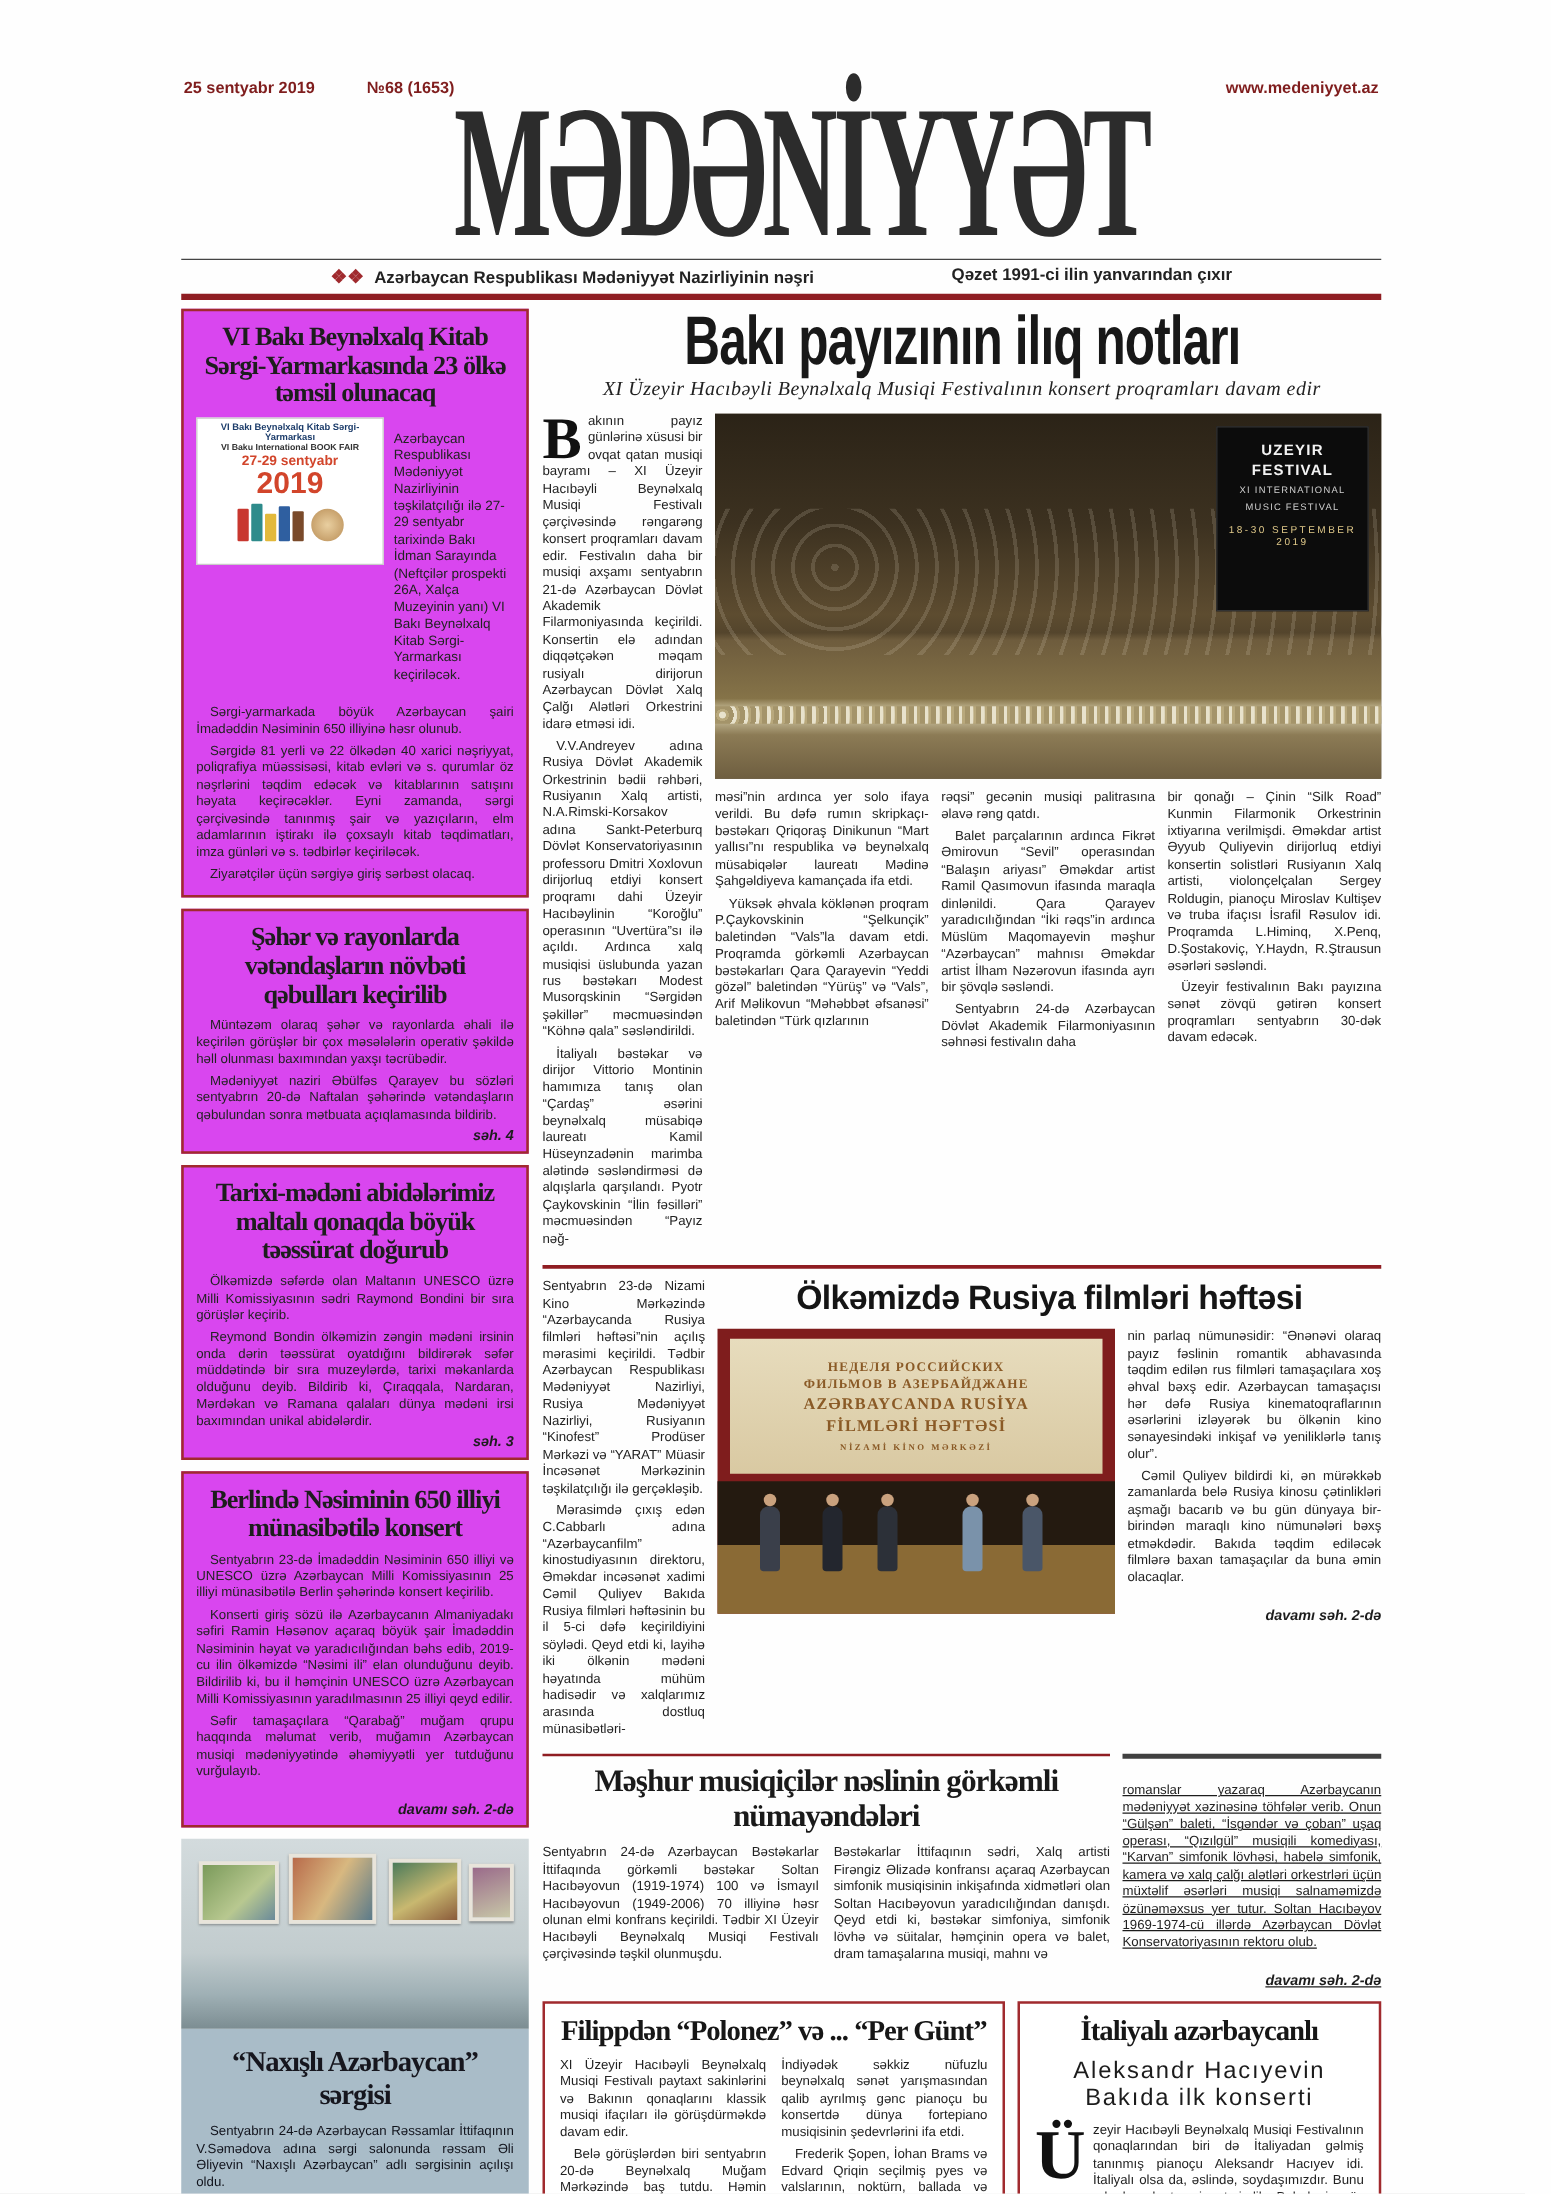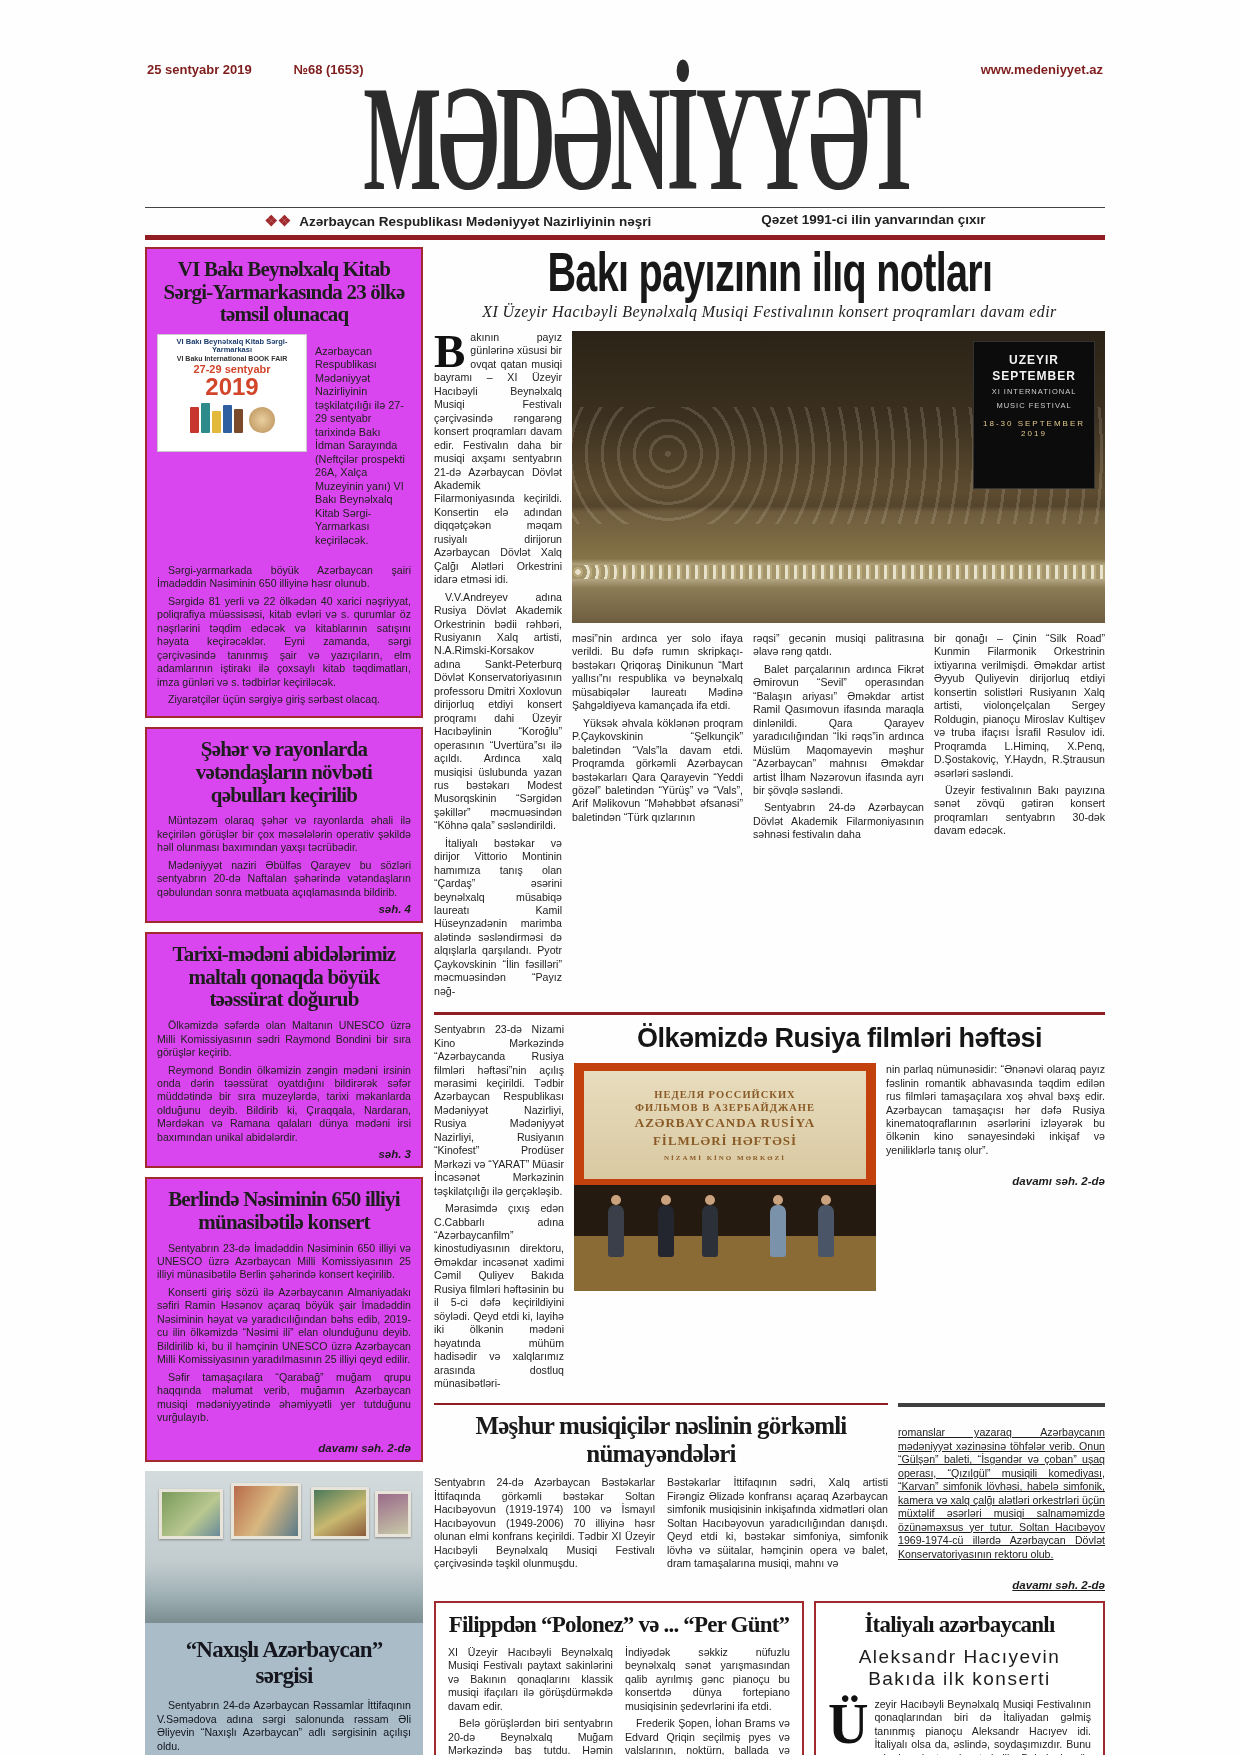--- a/index.html
+++ b/index.html
@@ -79,21 +79,21 @@
   .lg-cols .c{flex:1;min-width:0;}
 
   .rule{border:none;border-top:3px solid #8f1d22;margin:10px 0 0;}
 
   
   .sec-ru{display:flex;gap:10px;padding-top:8px;}
   .ru-left{width:130px;flex:none;}
   .ru-main{flex:1;min-width:0;}
   .ru-main h2{text-align:center;font-size:27px;font-weight:bold;letter-spacing:-0.5px;margin:0 0 9px;color:#151515;}
   .ru-row{display:flex;gap:10px;}
-  .photo-cinema{width:302px;height:228px;flex:none;position:relative;background:#c2410c;}
+  .photo-cinema{width:302px;height:228px;flex:none;position:relative;background:#7f1d1d;padding-left:16px;}
   .screen{position:absolute;left:10px;top:8px;right:10px;height:108px;background:linear-gradient(180deg,#e7dcbd,#d9c9a2);
           display:flex;flex-direction:column;align-items:center;justify-content:center;gap:2px;}
   .screen div{font-family:"Liberation Serif",serif;font-weight:bold;color:#8a5a26;}
   .scr-ru{font-size:10.5px;letter-spacing:1px;}
   .scr-az{font-size:13px;letter-spacing:1px;}
   .scr-sm{font-size:7px;color:#a8824e;letter-spacing:2px;margin-top:3px;}
   .stage{position:absolute;left:0;bottom:0;width:100%;height:106px;background:linear-gradient(180deg,#241a10 0 48%,#8a6a35 48% 100%);}
   .person{position:absolute;bottom:34px;width:16px;height:52px;border-radius:7px 7px 3px 3px;}
   .person:before{content:"";position:absolute;top:-10px;left:3px;width:10px;height:10px;border-radius:50%;background:#caa27e;}
   .ru-right{flex:1;min-width:0;}
@@ -226,21 +226,21 @@
             <p class="bp" style="text-indent:0"><span class="dropcap">B</span><span>akının payız günlərinə xüsusi bir ovqat qatan musiqi bayramı – XI Üzeyir Hacıbəyli Beynəlxalq Musiqi Festivalı çərçivəsində rəngarəng konsert proqramları davam edir. Festivalın daha bir musiqi axşamı sentyabrın 21-də Azərbaycan Dövlət Akademik Filarmoniyasında keçirildi. Konsertin elə adından diqqətçəkən məqam rusiyalı dirijorun Azərbaycan Dövlət Xalq Çalğı Alətləri Orkestrini idarə etməsi idi.</span></p>
             <p class="bp">V.V.Andreyev adına Rusiya Dövlət Akademik Orkestrinin bədii rəhbəri, Rusiyanın Xalq artisti, N.A.Rimski-Korsakov adına Sankt-Peterburq Dövlət Konservatoriyasının professoru Dmitri Xoxlovun dirijorluq etdiyi konsert proqramı dahi Üzeyir Hacıbəylinin “Koroğlu” operasının “Uvertüra”sı ilə açıldı. Ardınca xalq musiqisi üslubunda yazan rus bəstəkarı Modest Musorqskinin “Sərgidən şəkillər” məcmuəsindən “Köhnə qala” səsləndirildi.</p>
             <p class="bp">İtaliyalı bəstəkar və dirijor Vittorio Montinin hamımıza tanış olan “Çardaş” əsərini beynəlxalq müsabiqə laureatı Kamil Hüseynzadənin marimba alətində səsləndirməsi də alqışlarla qarşılandı. Pyotr Çaykovskinin “İlin fəsilləri” məcmuəsindən “Payız nəğ-</p>
           </div>
           <div class="lg-rest">
             <div class="photo-orch">
               <div class="orch-haze"></div>
               <div class="flower-strip"></div>
               <div class="orch-poster">
                 <div class="op-big">UZEYIR</div>
-                <div class="op-big">SEPTEMBER</div>
+                <div class="op-big">FESTIVAL</div>
                 <div class="op-small">XI INTERNATIONAL</div>
                 <div class="op-small">MUSIC FESTIVAL</div>
                 <div class="op-date">18-30 SEPTEMBER 2019</div>
               </div>
             </div>
             <div class="lg-cols">
               <div class="c">
                 <p class="bp" style="text-indent:0">məsi”nin ardınca yer solo ifaya verildi. Bu dəfə rumın skripkaçı-bəstəkarı Qriqoraş Dinikunun “Mart yallısı”nı respublika və beynəlxalq müsabiqələr laureatı Mədinə Şahgəldiyeva kamançada ifa etdi.</p>
                 <p class="bp">Yüksək əhvala köklənən proqram P.Çaykovskinin “Şelkunçik” baletindən “Vals”la davam etdi. Proqramda görkəmli Azərbaycan bəstəkarları Qara Qarayevin “Yeddi gözəl” baletindən “Yürüş” və “Vals”, Arif Məlikovun “Məhəbbət əfsanəsi” baletindən “Türk qızlarının</p>
               </div>
@@ -278,20 +278,21 @@
                 <div class="stage">
                   <span class="person" style="left:34px;background:#3a3f4a"></span>
                   <span class="person" style="left:84px;background:#23262e"></span>
                   <span class="person" style="left:128px;background:#2c3038"></span>
                   <span class="person" style="left:196px;background:#7a92aa"></span>
                   <span class="person" style="left:244px;background:#4a5668"></span>
                 </div>
               </div>
               <div class="ru-right">
                 <p class="bp" style="text-indent:0">nin parlaq nümunəsidir: “Ənənəvi olaraq payız fəslinin romantik abhavasında təqdim edilən rus filmləri tamaşaçılara xoş əhval bəxş edir. Azərbaycan tamaşaçısı hər dəfə Rusiya kinematoqraflarının əsərlərini izləyərək bu ölkənin kino sənayesindəki inkişaf və yeniliklərlə tanış olur”.</p>
+                <p class="bp">Cəmil Quliyev bildirdi ki, ən mürəkkəb zamanlarda belə Rusiya kinosu çətinlikləri aşmağı bacarıb və bu gün dünyaya bir-birindən maraqlı kino nümunələri bəxş etməkdədir. Bakıda təqdim ediləcək filmlərə baxan tamaşaçılar da buna əmin olacaqlar.</p>
                 <div class="more">davamı səh. 2-də</div>
               </div>
             </div>
           </div>
         </div>
 
         <div class="sec-mus">
           <div class="mus-left">
             <h2>Məşhur musiqiçilər nəslinin görkəmli nümayəndələri</h2>
             <div class="mus-cols">

